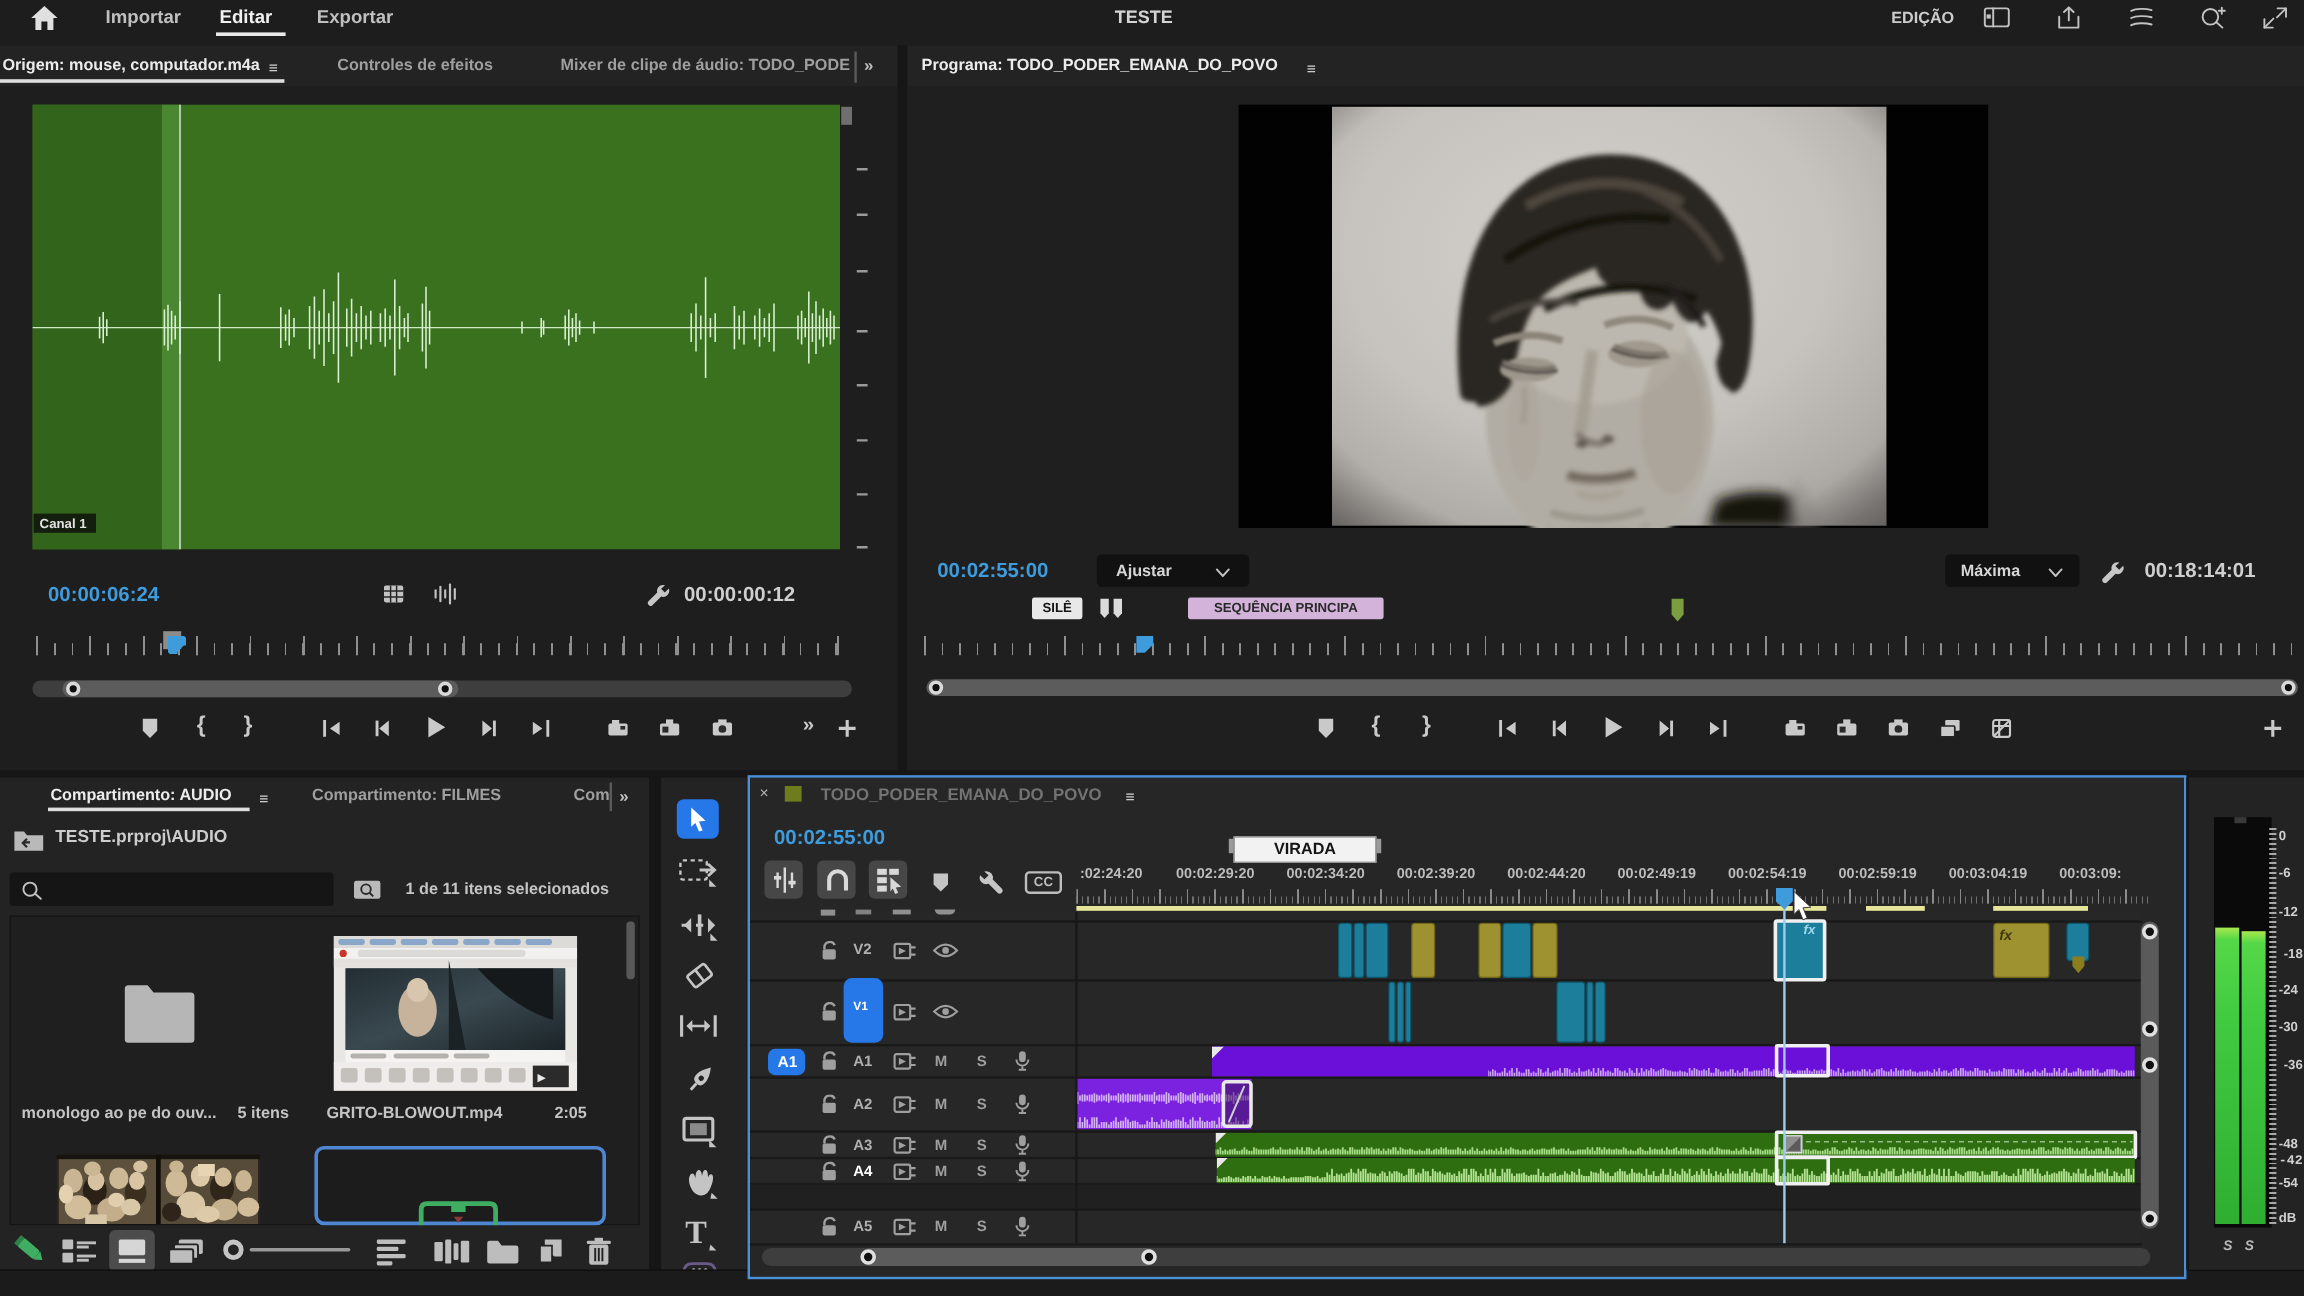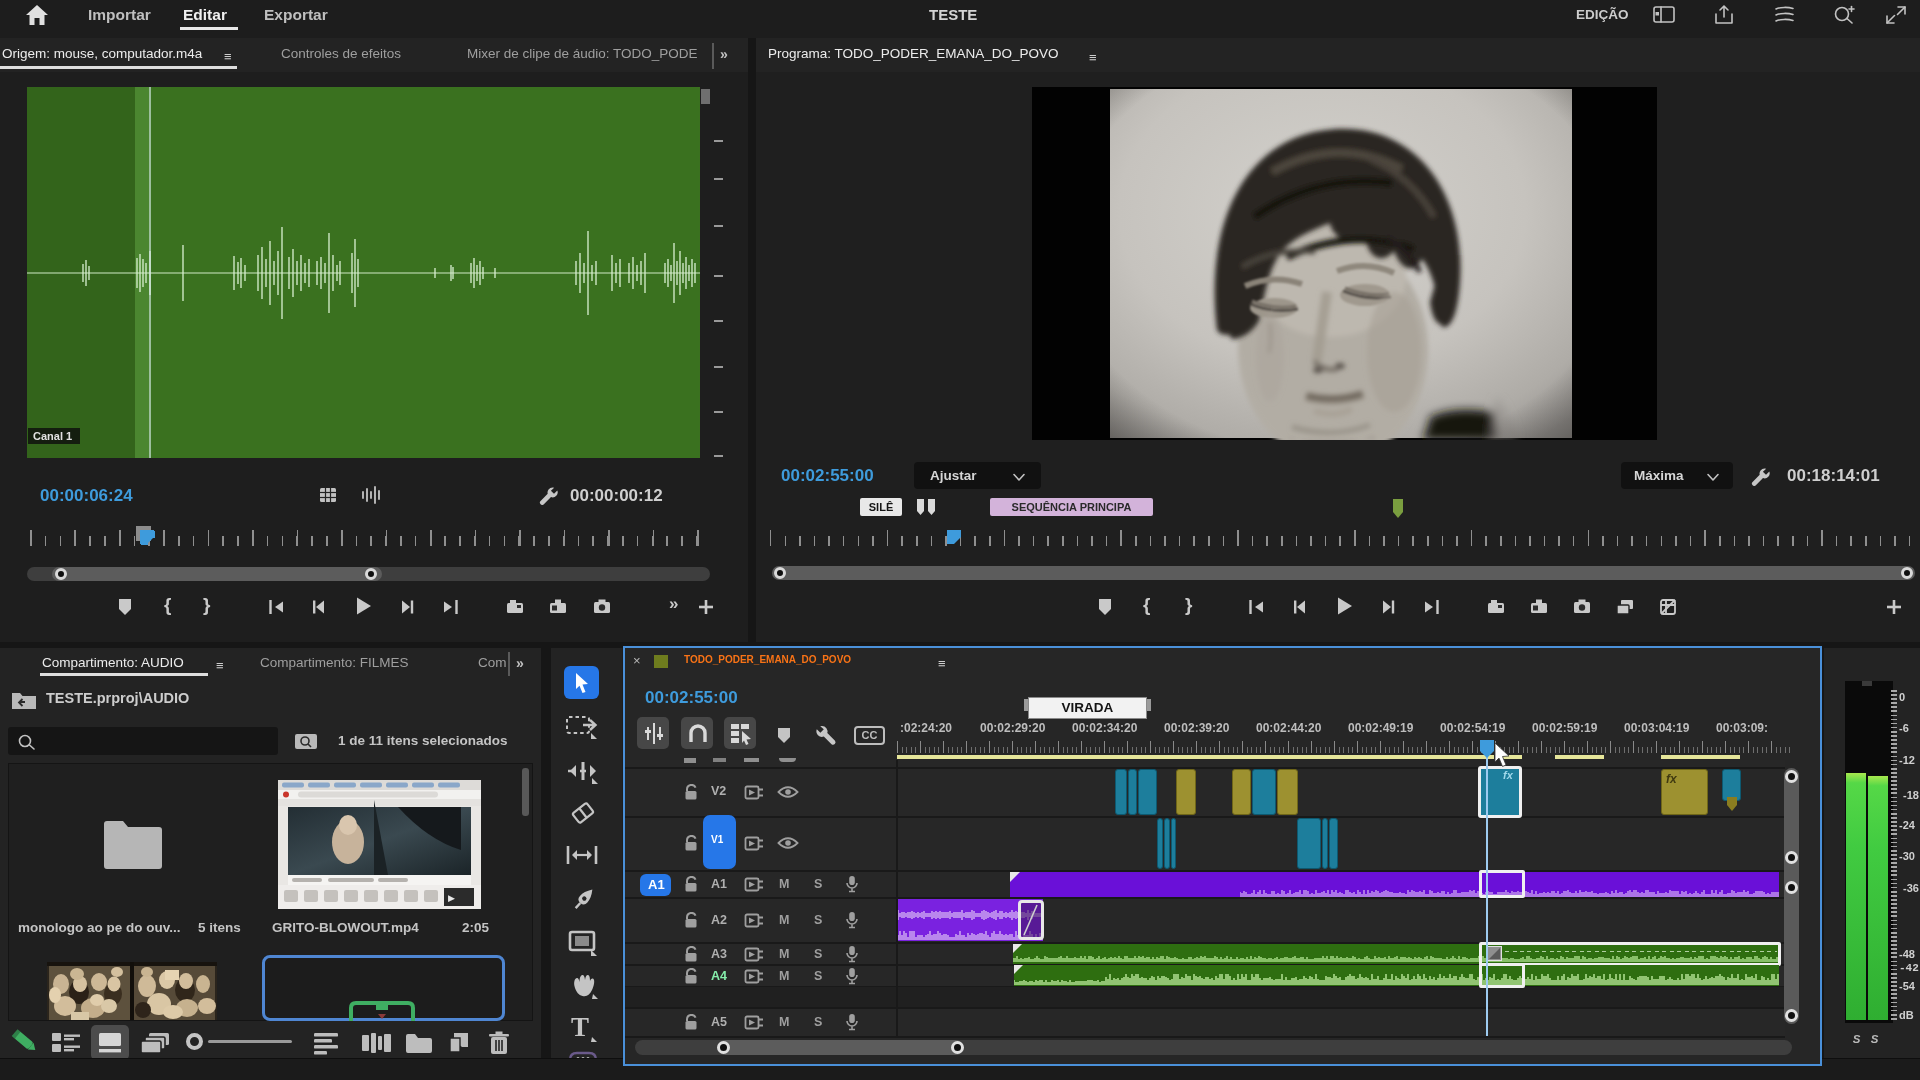--- a/index.html
+++ b/index.html
@@ -3,21 +3,21 @@
 <style>
 html,body{margin:0;padding:0;background:#101010;}
 #app{position:relative;width:1920px;height:1080px;overflow:hidden;background:#1d1d1d;
  font-family:"Liberation Sans",sans-serif;color:#c8c8c8;}
 .a{position:absolute;}
 .tcb{color:#3e9bdc;font-weight:700;}
 .tcg{color:#cfcfcf;font-weight:700;}
 svg{display:block;}
 .ic{fill:none;stroke:#c2c2c2;stroke-width:1.6;stroke-linecap:round;stroke-linejoin:round;}
 .icf{fill:#c2c2c2;stroke:none;}
-.tab{font-size:13.5px;font-weight:400;color:#9f9f9f;white-space:nowrap;}
+.tab{font-size:13.5px;font-weight:700;color:#9f9f9f;white-space:nowrap;}
 .tabA{color:#ececec;}
 .btn33{position:absolute;width:32px;height:32px;background:#474747;border-radius:5px;}
 </style></head>
 <body>
 <div id="app">
 
 <div class="a" style="left:0;top:0;width:1920px;height:38px;background:#1d1d1d;"></div>
 <svg class="a" style="left:24px;top:3px;" width="26" height="24" viewBox="0 0 26 24">
  <path d="M13 2 L24 12 L20.5 12 L20.5 22 L15.5 22 L15.5 15 L10.5 15 L10.5 22 L5.5 22 L5.5 12 L2 12 Z" fill="#e0e0e0"></path>
 </svg>
@@ -631,21 +631,21 @@
         <circle cx="16" cy="8.5" r="1.6"></circle>
         <circle cx="21" cy="8.5" r="1.6"></circle>
       </g>
 </svg>
 <div class="a" style="left:748px;top:38px;width:8px;height:604px;background:#161616;"></div>
     <div class="a" style="left:0;top:642px;width:1920px;height:6px;background:#161616;"></div>
     <div class="a" style="left:0;top:1058px;width:1920px;height:22px;background:#1b1b1b;border-top:1px solid #0e0e0e;"></div>
     <div class="a" style="left:623px;top:646px;width:1199px;height:420px;background:#262626;border:2px solid #4a90d9;box-sizing:border-box;"></div>
     <div class="a" style="left:633px;top:653px;font-size:13px;color:#b8b8b8;">×</div>
     <div class="a" style="left:654px;top:655px;width:14px;height:13px;background:#6e7c1e;"></div>
-    <div class="a" style="left:684px;top:654px;font-size:10px;font-weight:700;color:#f97316;">TODO_PODER_EMANA_DO_POVO</div>
+    <div class="a" style="left:684px;top:654px;font-size:14px;font-weight:700;color:#737373;">TODO_PODER_EMANA_DO_POVO</div>
     <div class="a" style="left:938px;top:656px;font-size:13px;color:#cdcdcd;">≡</div>
     <div class="a tcb" style="left:645px;top:688px;font-size:17px;">00:02:55:00</div>
     <div class="btn33" style="left:637px;top:717px;"></div>
     <div class="btn33" style="left:681px;top:717px;"></div>
     <div class="btn33" style="left:724px;top:717px;"></div>
     <svg class="a" style="left:643px;top:722px;" width="22" height="23" viewBox="0 0 22 23">
 <g stroke="#d9d9d9" stroke-width="2">
         <line x1="11" y1="1" x2="11" y2="22"></line>
         <line x1="5" y1="5" x2="5" y2="18"></line>
         <line x1="17" y1="5" x2="17" y2="18"></line>
@@ -797,21 +797,21 @@
     <div class="a" style="left:779px;top:947px;font-size:12.5px;font-weight:700;color:#9f9f9f;">M</div>
     <div class="a" style="left:814px;top:947px;font-size:12.5px;font-weight:700;color:#9f9f9f;">S</div>
     <svg class="a" style="left:845px;top:945px;" width="14" height="18" viewBox="0 0 14 18">
       <rect x="4.2" y="1" width="5.6" height="9" rx="2.8" fill="#9f9f9f"></rect>
       <path d="M2 8 a5 5 0 0 0 10 0 M7 13 L7 16 M4 16.5 L10 16.5" fill="none" stroke="#9f9f9f" stroke-width="1.6"></path>
     </svg>
     <svg class="a" style="left:684px;top:968px;" width="15" height="17" viewBox="0 0 15 17">
       <path d="M3 7 L3 5.5 A4.5 4.5 0 0 1 11.6 3.6" fill="none" stroke="#9f9f9f" stroke-width="2"></path>
       <rect x="1.5" y="7" width="11" height="8.5" rx="1.5" fill="#9f9f9f"></rect>
     </svg>
-    <div class="a" style="left:711px;top:969px;font-size:12.5px;font-weight:700;color:#86efac;">A4</div>
+    <div class="a" style="left:711px;top:969px;font-size:12.5px;font-weight:700;color:#ffffff;">A4</div>
     <svg class="a" style="left:744px;top:969px;" width="20" height="15" viewBox="0 0 20 15">
       <g fill="none" stroke="#9f9f9f" stroke-width="1.8">
         <rect x="1.5" y="1.5" width="13" height="12" rx="1.5"></rect>
         <path d="M14.5 4.5 L19 4.5 M14.5 10.5 L19 10.5"></path>
       </g>
       <path d="M5 4.5 L11 7.5 L5 10.5 Z" fill="#9f9f9f"></path>
     </svg>
     <div class="a" style="left:779px;top:969px;font-size:12.5px;font-weight:700;color:#9f9f9f;">M</div>
     <div class="a" style="left:814px;top:969px;font-size:12.5px;font-weight:700;color:#9f9f9f;">S</div>
     <svg class="a" style="left:845px;top:967px;" width="14" height="18" viewBox="0 0 14 18">

